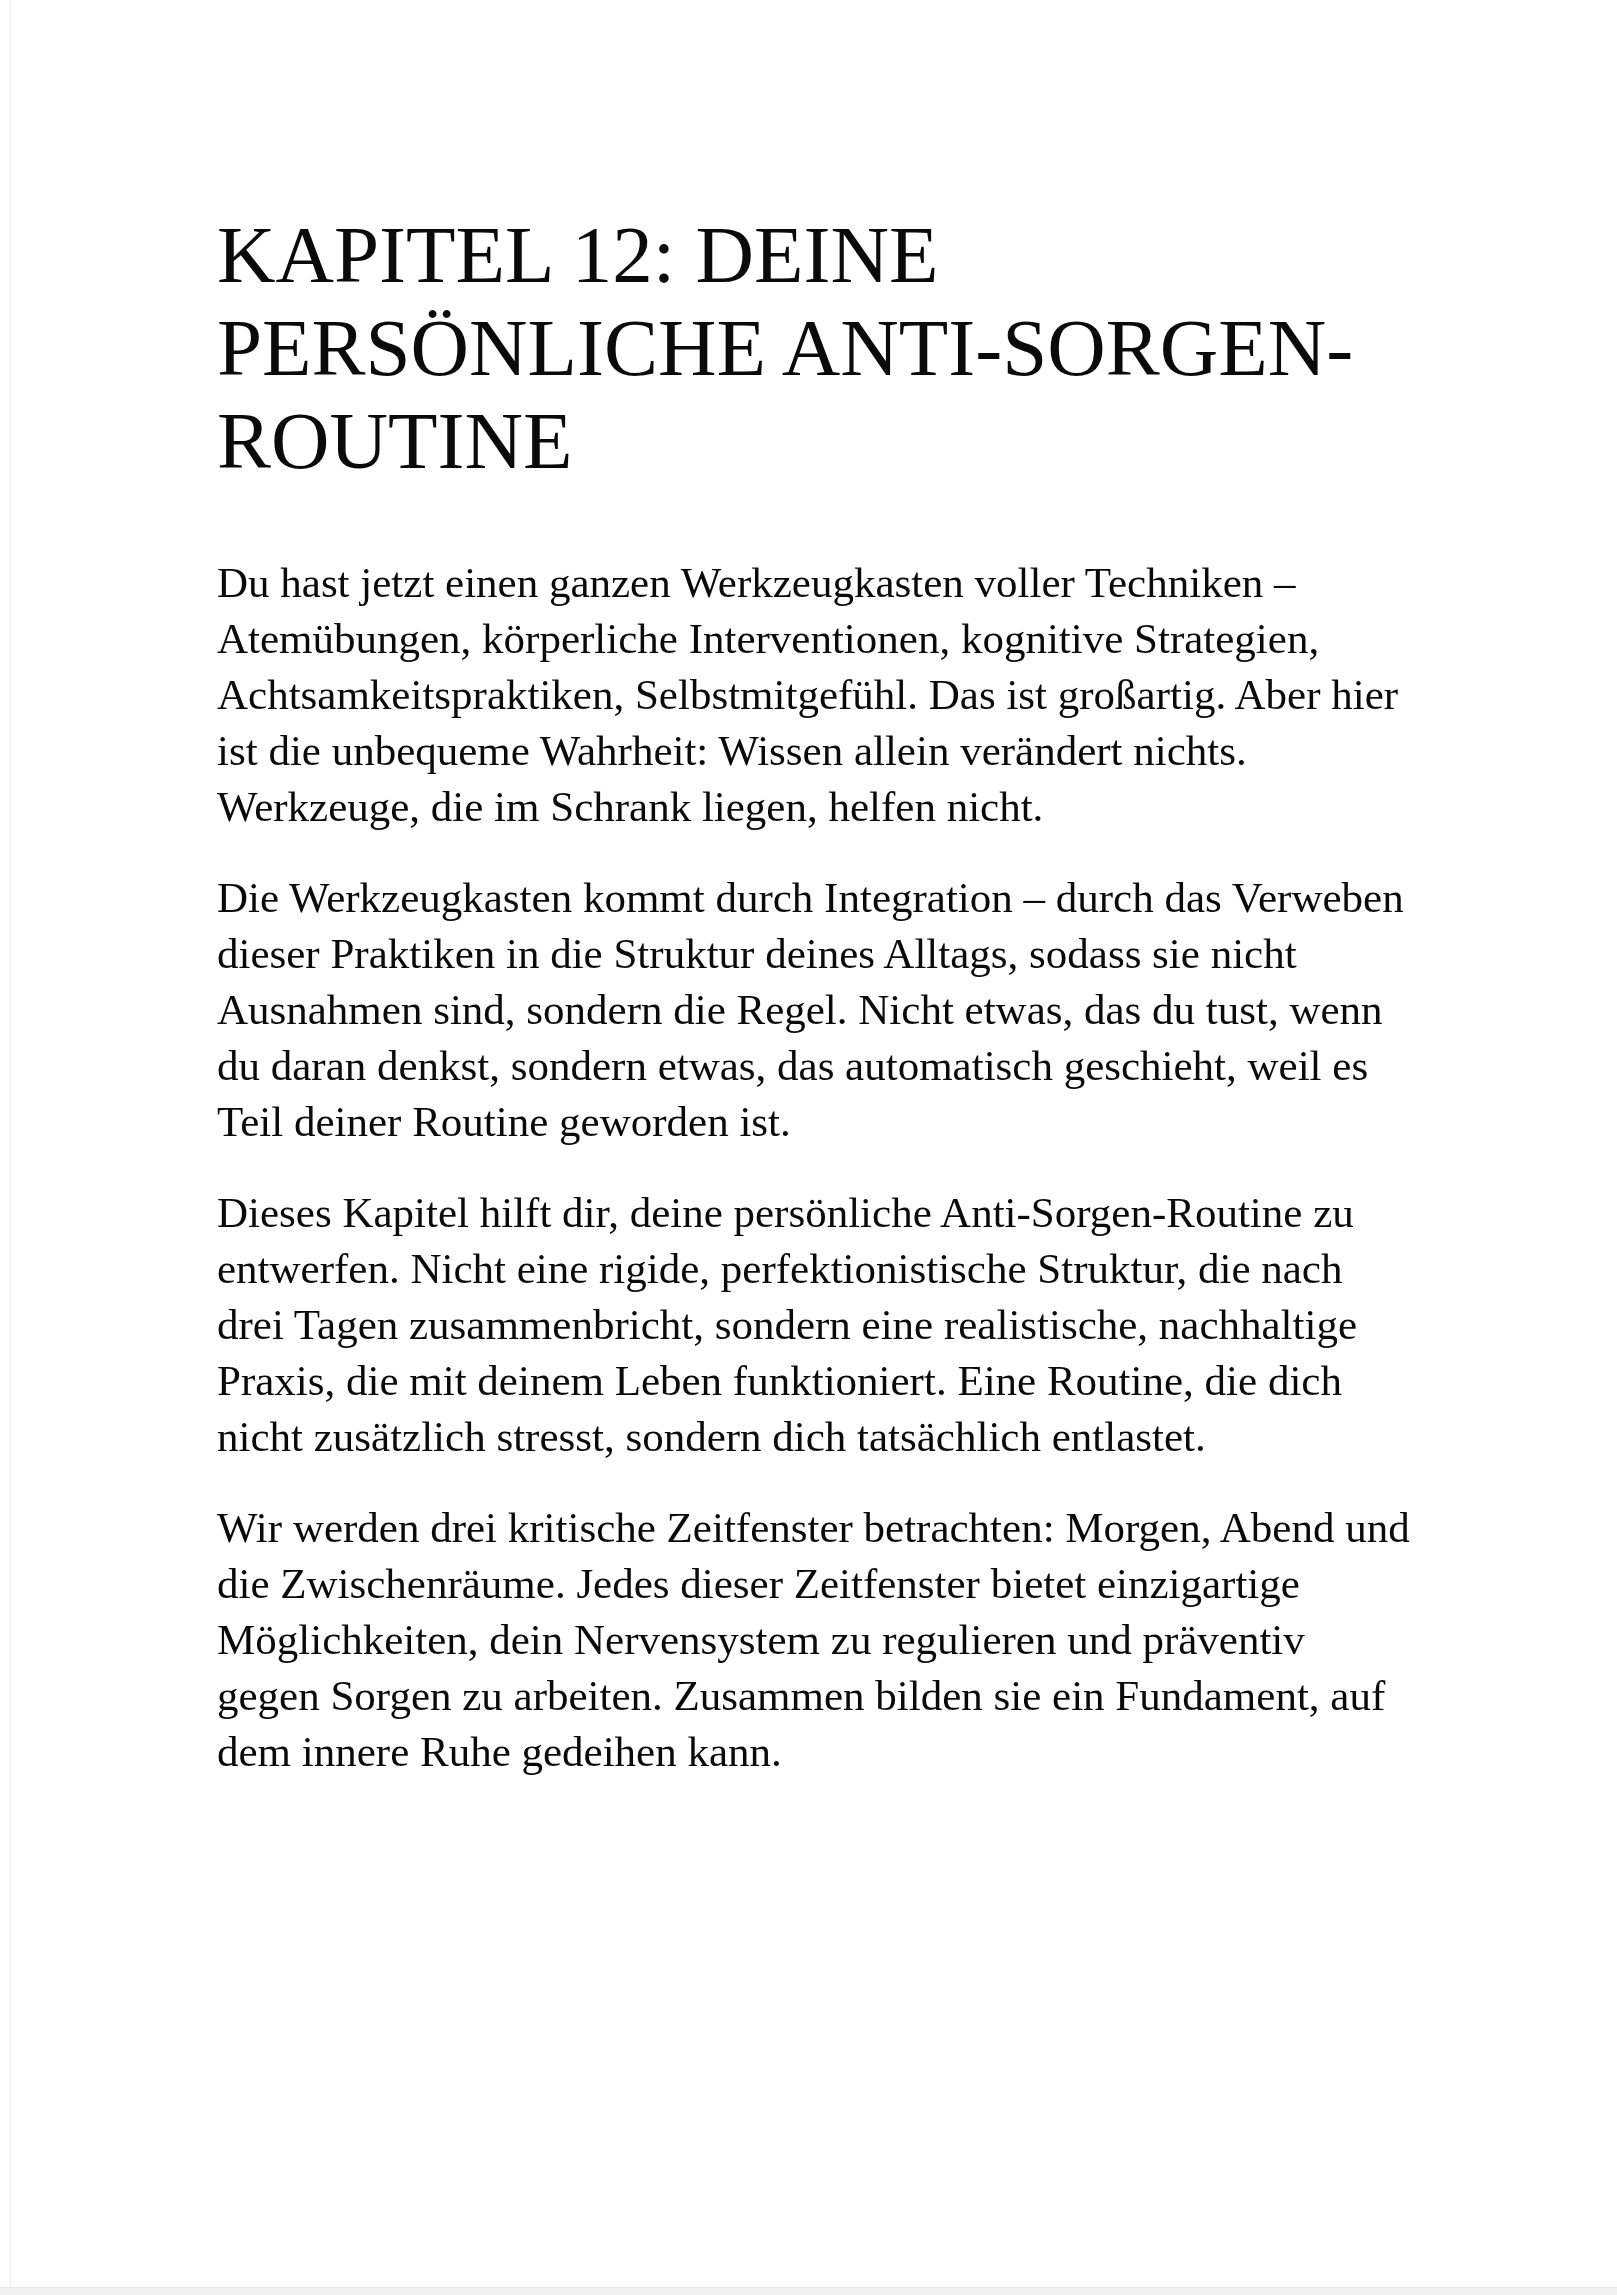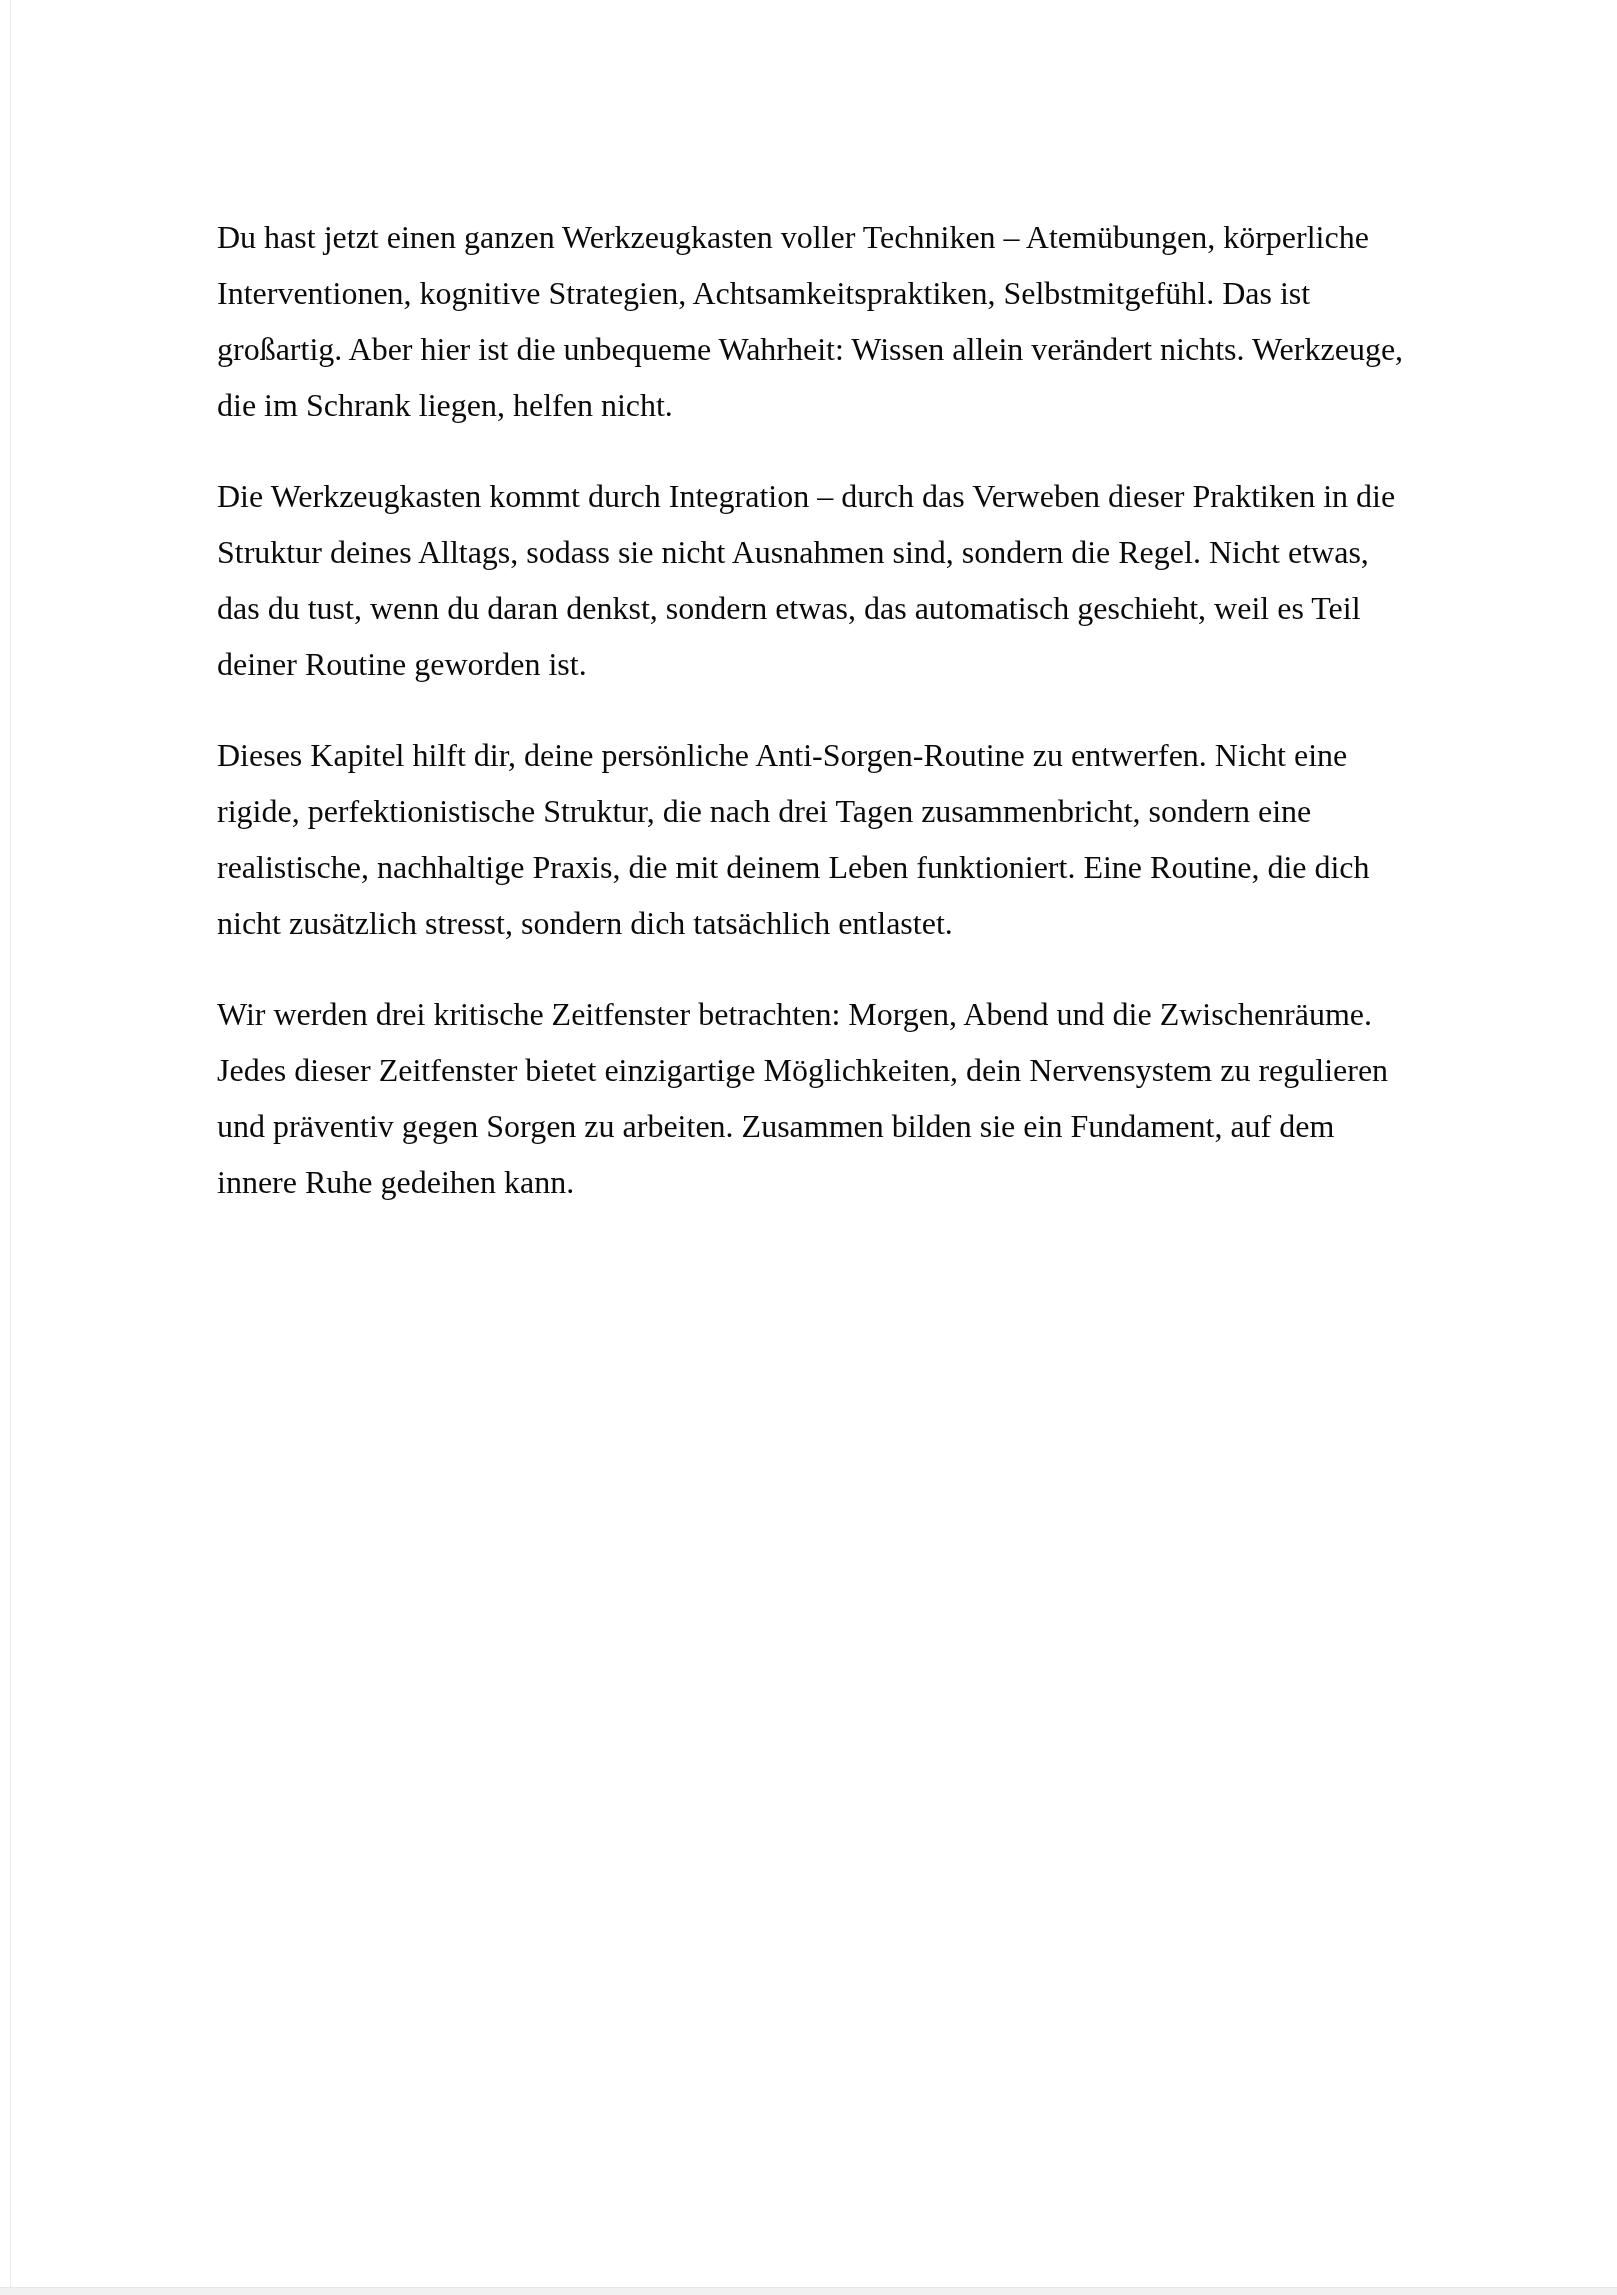--- a/index.html
+++ b/index.html
@@ -19,21 +19,21 @@
     width: 1193px;
   }
   .chapter-heading {
     font-size: 81px;
     line-height: 93px;
     font-weight: 400;
     margin: 0 0 67px 0;
     letter-spacing: 0;
   }
   .body-paragraph {
-    font-size: 32px;
+    font-size: 43px;
     line-height: 56px;
     margin: 0 0 35px 0;
     text-align: left;
   }
   .body-paragraph:last-child { margin-bottom: 4px; }
   .page-left-edge-line {
     position: absolute;
     left: 10px;
     top: 0;
     width: 1.3px;
@@ -49,20 +49,21 @@
     background: #f1f1f2;
     border-top: 0.7px solid #e7e7e8;
   }
 </style>
 </head>
 <body>
 
 <div class="page-left-edge-line"></div>
 
 <main class="content">
+  <h1 class="chapter-heading">KAPITEL 12: DEINE PERSÖNLICHE ANTI-SORGEN-ROUTINE</h1>
 
   <p class="body-paragraph">Du hast jetzt einen ganzen Werkzeugkasten voller Techniken – Atemübungen, körperliche Interventionen, kognitive Strategien, Achtsamkeitspraktiken, Selbstmitgefühl. Das ist großartig. Aber hier ist die unbequeme Wahrheit: Wissen allein verändert nichts. Werkzeuge, die im Schrank liegen, helfen nicht.</p>
 
   <p class="body-paragraph">Die Werkzeugkasten kommt durch Integration – durch das Verweben dieser Praktiken in die Struktur deines Alltags, sodass sie nicht Ausnahmen sind, sondern die Regel. Nicht etwas, das du tust, wenn du daran denkst, sondern etwas, das automatisch geschieht, weil es Teil deiner Routine geworden ist.</p>
 
   <p class="body-paragraph">Dieses Kapitel hilft dir, deine persönliche Anti-Sorgen-Routine zu entwerfen. Nicht eine rigide, perfektionistische Struktur, die nach drei Tagen zusammenbricht, sondern eine realistische, nachhaltige Praxis, die mit deinem Leben funktioniert. Eine Routine, die dich nicht zusätzlich stresst, sondern dich tatsächlich entlastet.</p>
 
   <p class="body-paragraph">Wir werden drei kritische Zeitfenster betrachten: Morgen, Abend und die Zwischenräume. Jedes dieser Zeitfenster bietet einzigartige Möglichkeiten, dein Nervensystem zu regulieren und präventiv gegen Sorgen zu arbeiten. Zusammen bilden sie ein Fundament, auf dem innere Ruhe gedeihen kann.</p>
 </main>
 

